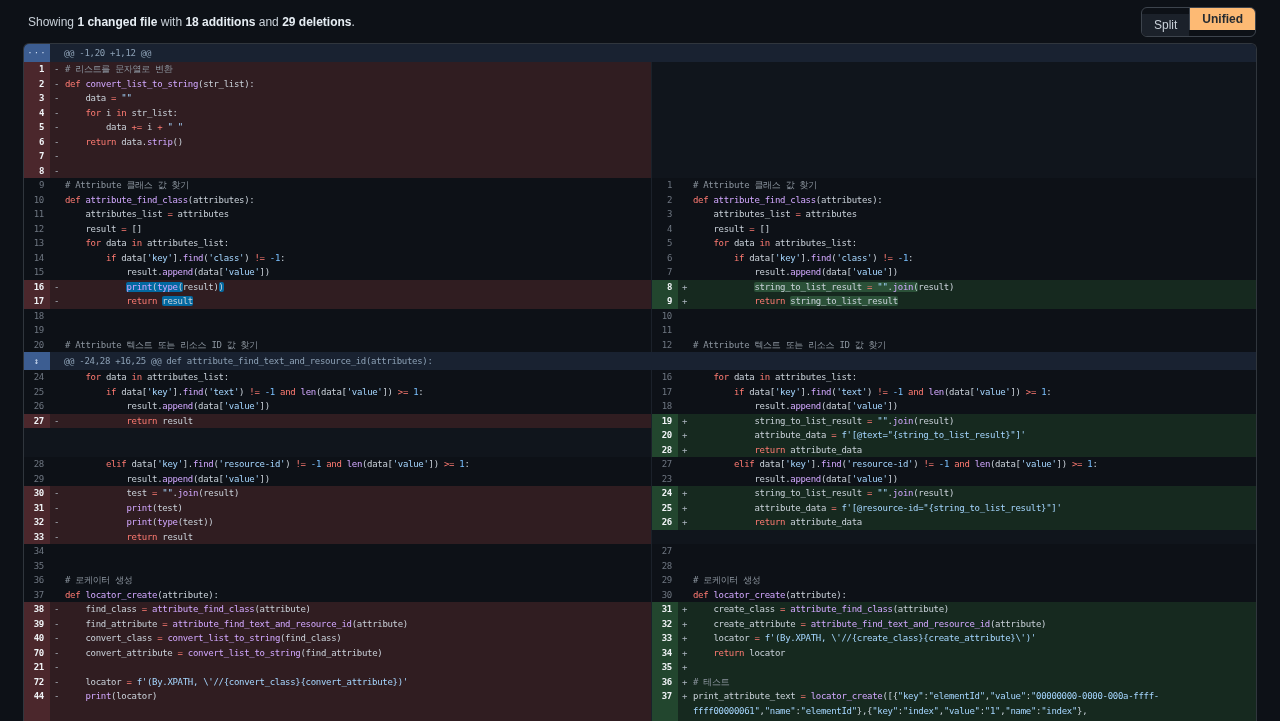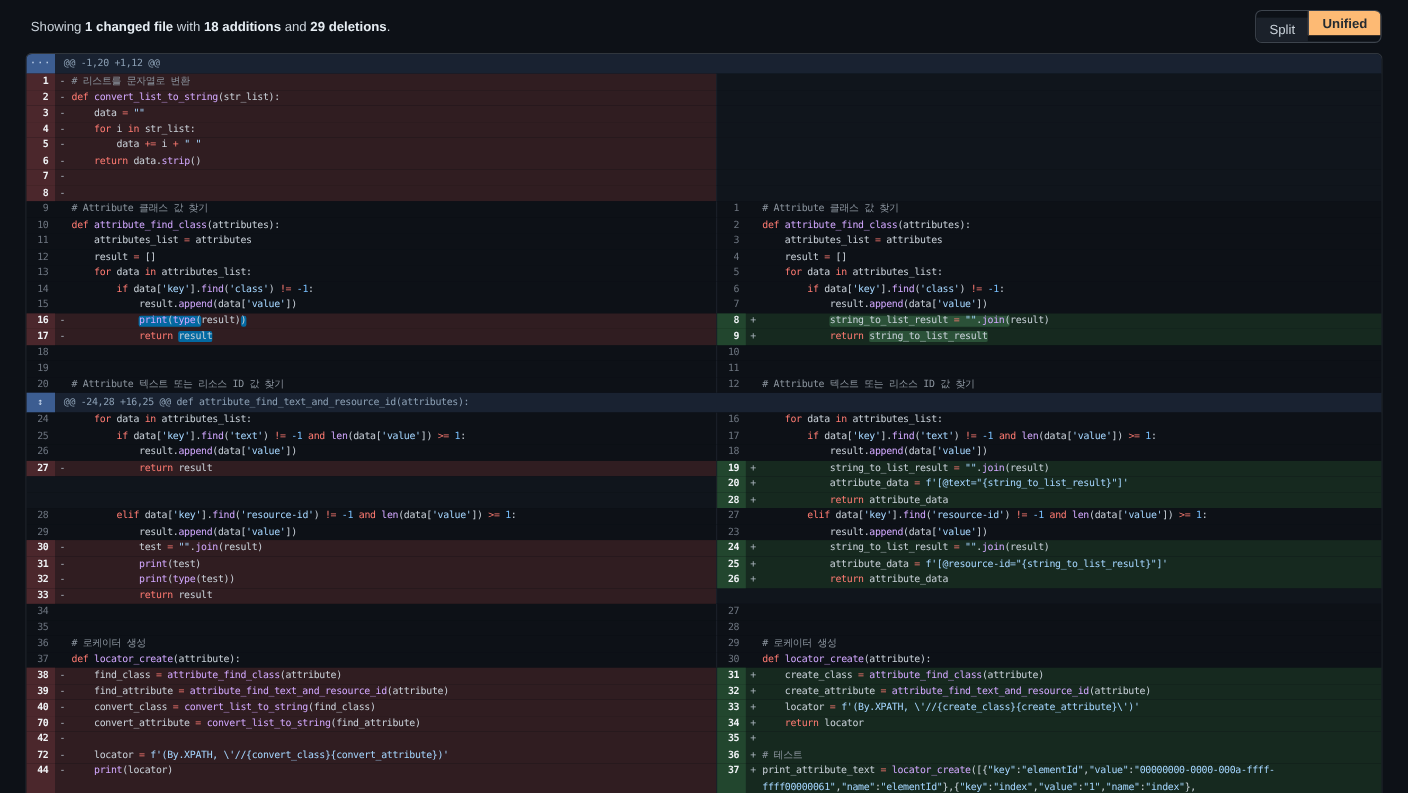--- a/index.html
+++ b/index.html
@@ -1,37 +1,37 @@
 <!DOCTYPE html>
 <html><head>
 <meta charset="utf-8">
 <style>
   * { box-sizing: border-box; margin: 0; padding: 0; }
   html,body { width:1280px; height:721px; overflow:hidden; background:#0d1117;
     font-family:"Liberation Sans", sans-serif; }
   
-  .topbar { height:48px; display:flex; align-items:center; justify-content:space-between;
+  .topbar { height:43px; display:flex; align-items:center; justify-content:space-between;
     padding:0 24px 0 28px; }
   .summary { font-size:12px; color:#c9d1d9; }
   .summary b { color:#e6edf3; font-weight:700; }
   .toggle { display:inline-flex; border:1px solid #3d444d; border-radius:6px; overflow:hidden; }
   .toggle button { font-family:"Liberation Sans",sans-serif; font-size:12px; border:0;
     padding:3px 12px; height:22px; cursor:pointer; }
   .btn-split { background:#1b212a; color:#c9d1d9;margin-top:6px; }
   .btn-unified { background:#fdba74; color:#252b31; font-weight:600; border-left:1px solid #3d444d !important; }
   
   .panel { margin:0 23px; border:1px solid #30363d; border-bottom:0;
     border-radius:6px 6px 0 0; overflow:hidden; background:#0d1117; }
   .row { display:flex; align-items:stretch; }
   .row.hunk { background:#192231; height:18px; align-items:center; }
   .hunk-btn { width:26px; height:18px; background:#3c5d91; color:#cdddf2; flex:none;
     display:flex; align-items:center; justify-content:center; font-size:9px; letter-spacing:1px;
     cursor:pointer; font-family:"DejaVu Sans Mono","Liberation Mono",monospace; }
   .hunk-text { font-family:"DejaVu Sans Mono","Liberation Mono",monospace; font-size:9px;
-    letter-spacing:-0.3px; color:#8ca0b5; padding-left:8px; white-space:pre; }
+    letter-spacing:-0.3px; color:#8ca0b5; padding-left:14px; white-space:pre; }
   .cell { display:flex; width:627px; flex:none; background:#0d1117; }
   .cell.right { width:605px; border-left:1px solid #1b212a; }
   .gut { width:26px; flex:none; text-align:right; padding:0 6px 0 0;
     font-family:"DejaVu Sans Mono","Liberation Mono",monospace; font-size:9px; letter-spacing:-0.3px;
     line-height:14.5px; color:#6e7681; cursor:pointer; }
   .mark { width:13px; flex:none; font-family:"DejaVu Sans Mono","Liberation Mono",monospace;
     font-size:9px; line-height:14.5px; color:#adb6c0; padding-left:4px; }
   .code { flex:1; min-width:0; overflow:hidden; padding-left:2px;
     font-family:"DejaVu Sans Mono","Liberation Mono",monospace; font-size:9px; letter-spacing:-0.3px;
     line-height:14.5px; white-space:pre; }
@@ -505,21 +505,21 @@
         <div class="code"><div class="ln"><span class="p">    convert_attribute </span><span class="k">=</span><span class="p"> </span><span class="f">convert_list_to_string</span><span class="p">(find_attribute)</span></div></div>
       </div>
       <div class="cell right add">
         <div class="gut">34</div>
         <div class="mark">+</div>
         <div class="code"><div class="ln"><span class="p">    </span><span class="k">return</span><span class="p"> locator</span></div></div>
       </div>
     </div>
     <div class="row">
       <div class="cell left del">
-        <div class="gut">42</div>
+        <div class="gut">21</div>
         <div class="mark">-</div>
         <div class="code"><div class="ln"></div></div>
       </div>
       <div class="cell right add">
         <div class="gut">35</div>
         <div class="mark">+</div>
         <div class="code"><div class="ln"></div></div>
       </div>
     </div>
     <div class="row">

